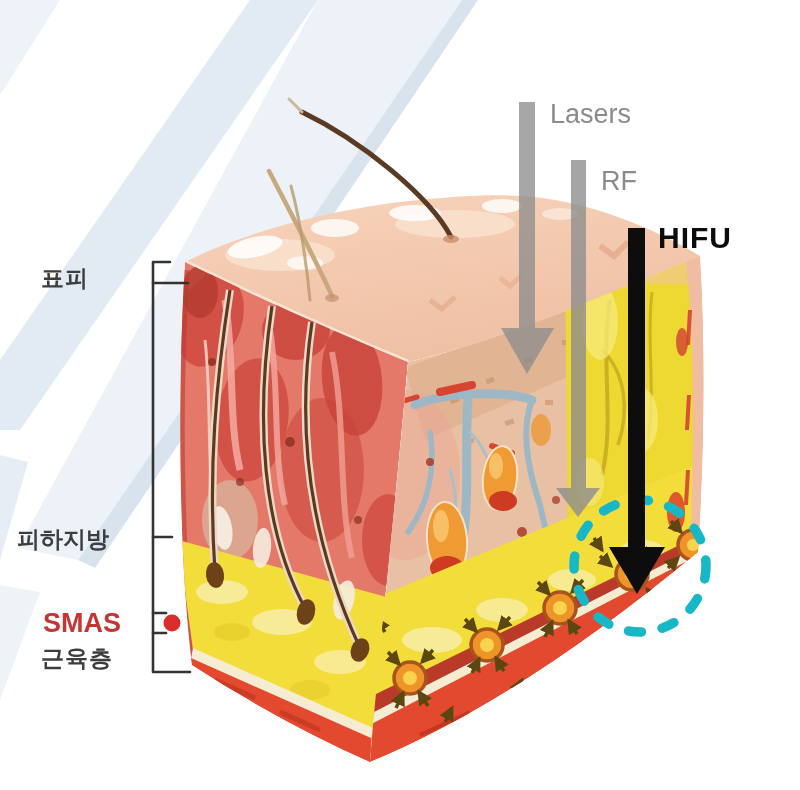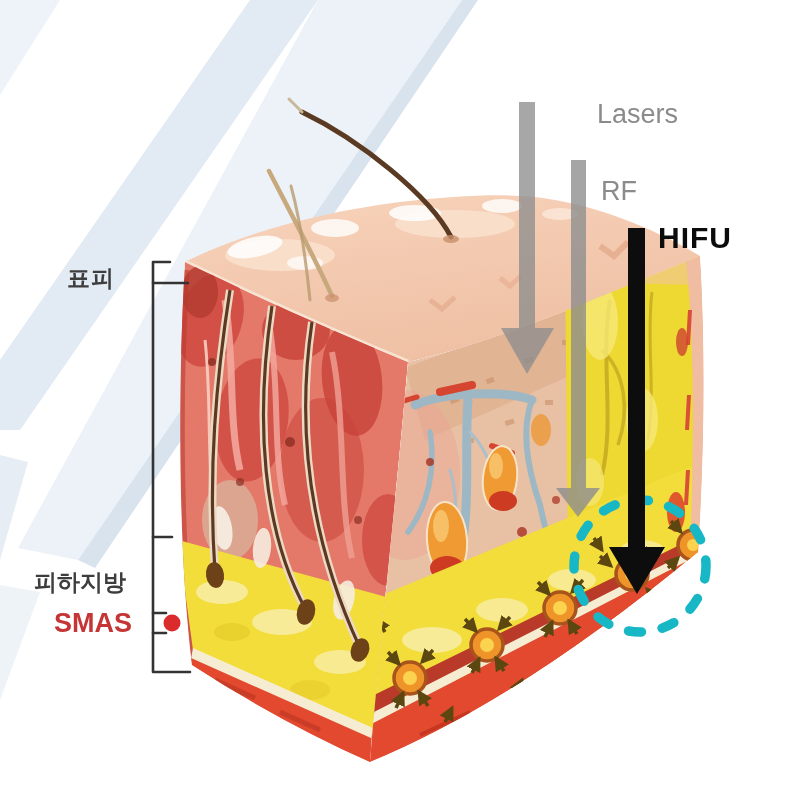--- a/index.html
+++ b/index.html
@@ -1,27 +1,27 @@
 <!DOCTYPE html>
 <html><head>
 <meta charset="utf-8">
 <style>
   html,body{margin:0;padding:0;background:#fff;}
   .stage{position:relative;width:800px;height:790px;background:#ffffff;overflow:hidden;
          font-family:"Liberation Sans","DejaVu Sans",sans-serif;}
   .stage svg{position:absolute;left:0;top:0;}
   .lbl{position:absolute;white-space:nowrap;}
-  .lbl-ko{color:#3d3d3d;font-size:23px;font-weight:700;letter-spacing:1px;text-align:center;}
+  .lbl-ko{color:#3d3d3d;font-size:23px;font-weight:700;letter-spacing:1px;text-align:left;}
   .lbl-pyopi{left:41px;top:263px;width:100px;}
   .lbl-jinpi{left:41px;top:450px;width:100px;}
-  .lbl-piha{left:17px;top:567px;width:126px;letter-spacing:0;}
-  .lbl-smas{left:43px;top:608px;width:100px;color:#c53535;font-size:27px;font-weight:700;text-align:center;letter-spacing:0;}
+  .lbl-piha{left:17px;top:524px;width:126px;letter-spacing:0;}
+  .lbl-smas{left:43px;top:608px;width:100px;color:#c53535;font-size:27px;font-weight:700;text-align:left;letter-spacing:0;}
   .lbl-muscle{left:41px;top:643px;width:102px;}
-  .lbl-lasers{left:550px;top:99px;font-size:27px;color:#8b8b8b;font-weight:400;margin-left:47px;}
-  .lbl-rf{left:601px;top:176px;font-size:27px;color:#8b8b8b;font-weight:400;}
+  .lbl-lasers{left:550px;top:99px;font-size:27px;color:#8b8b8b;font-weight:400;}
+  .lbl-rf{left:601px;top:166px;font-size:27px;color:#8b8b8b;font-weight:400;}
   .lbl-hifu{left:658px;top:221px;font-size:30px;color:#0c0c0c;font-weight:700;letter-spacing:1px;}
 </style>
 </head>
 <body>
 
 <div class="stage">
 
 <svg width="800" height="790" viewBox="0 0 800 790">
   <defs>
     <marker id="ah" viewBox="0 0 10 10" refX="8" refY="5" markerWidth="4.5" markerHeight="4.5" orient="auto">
@@ -255,16 +255,17 @@
   </g>
   <g fill="#0d0d0d">
     <rect x="628" y="228" width="17" height="322"></rect>
     <polygon points="609,547 665,547 637,594"></polygon>
   </g>
 </svg>
 
   <div class="lbl lbl-ko lbl-pyopi">표피</div>
   <div class="lbl lbl-ko lbl-piha">피하지방</div>
   <div class="lbl lbl-smas">SMAS</div>
+  <div class="lbl lbl-ko lbl-muscle">근육층</div>
   <div class="lbl lbl-lasers">Lasers</div>
   <div class="lbl lbl-rf">RF</div>
   <div class="lbl lbl-hifu">HIFU</div>
 </div>
 
 </body></html>

